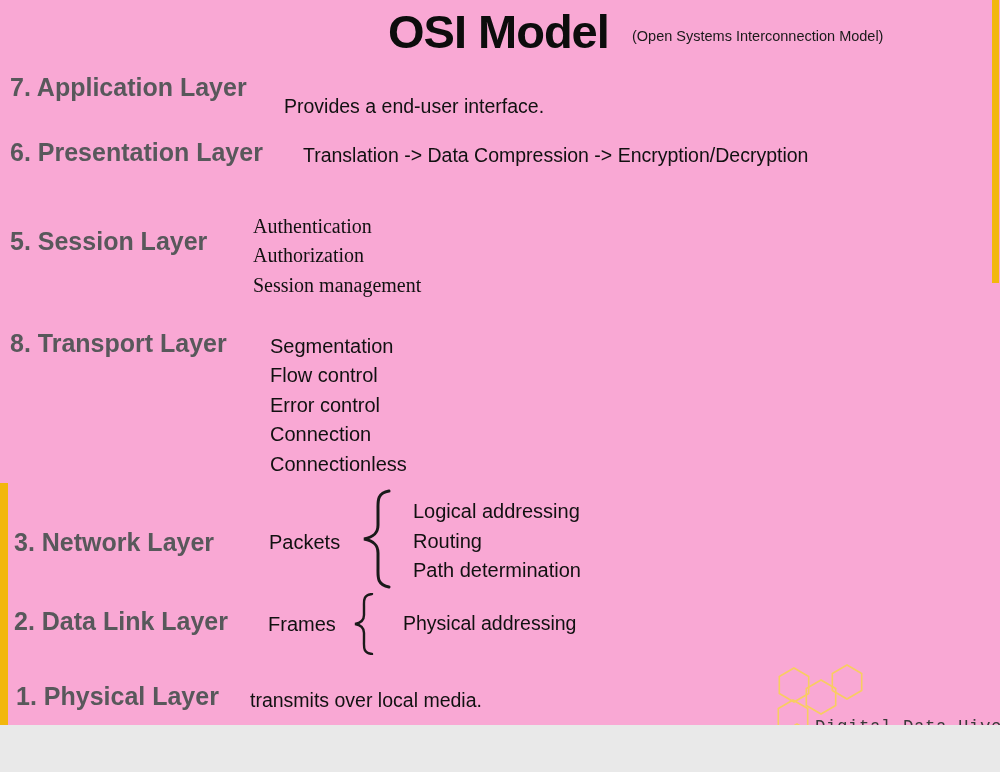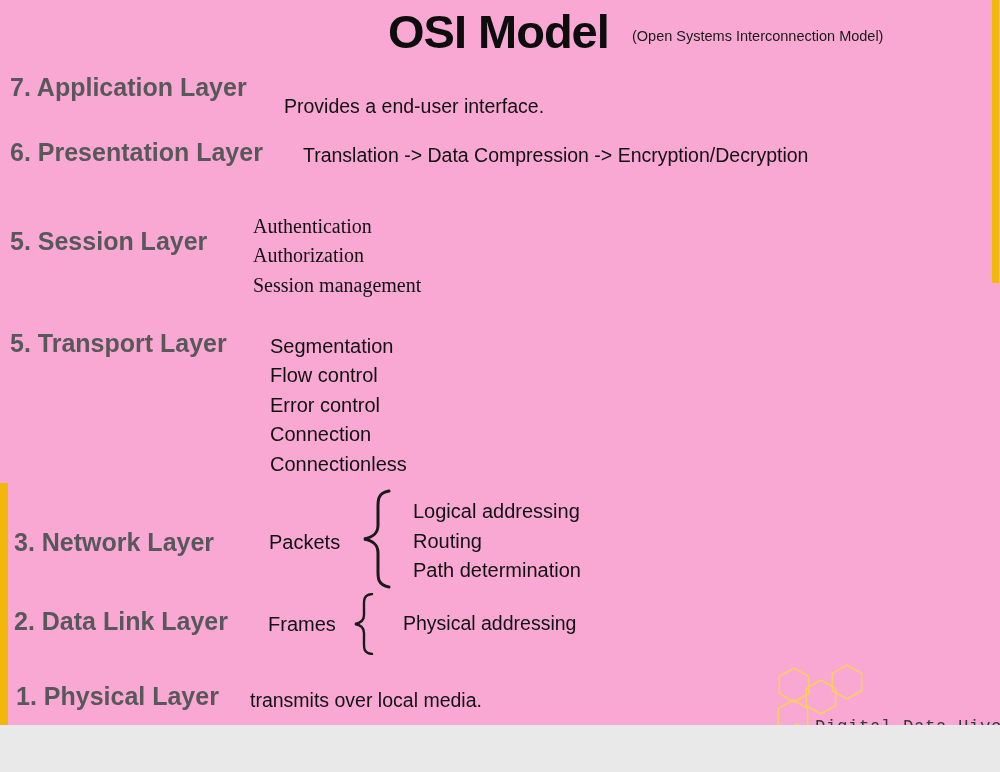--- a/index.html
+++ b/index.html
@@ -55,21 +55,21 @@
   <div class="abs layer-heading" style="left:10px;top:138px;">6. Presentation Layer</div>
   <div class="abs body-text" style="left:303px;top:144px;">Translation -&gt; Data Compression -&gt; Encryption/Decryption</div>
 
   <div class="abs layer-heading" style="left:10px;top:210px;margin-top:17px;">5. Session Layer</div>
   <div class="abs body-list" style="left:253px;top:212px;font-family:Liberation Serif, serif;">
     <div>Authentication</div>
     <div>Authorization</div>
     <div>Session management</div>
   </div>
 
-  <div class="abs layer-heading" style="left:10px;top:329px;">5. Transport Layer</div>
+  <div class="abs layer-heading" style="left:10px;top:329px;">8. Transport Layer</div>
   <div class="abs body-list" style="left:270px;top:332px;">
     <div>Segmentation</div>
     <div>Flow control</div>
     <div>Error control</div>
     <div>Connection</div>
     <div>Connectionless</div>
   </div>
 
   <div class="abs layer-heading" style="left:14px;top:528px;">3. Network Layer</div>
   <div class="abs unit-label" style="left:269px;top:531px;">Packets</div>

